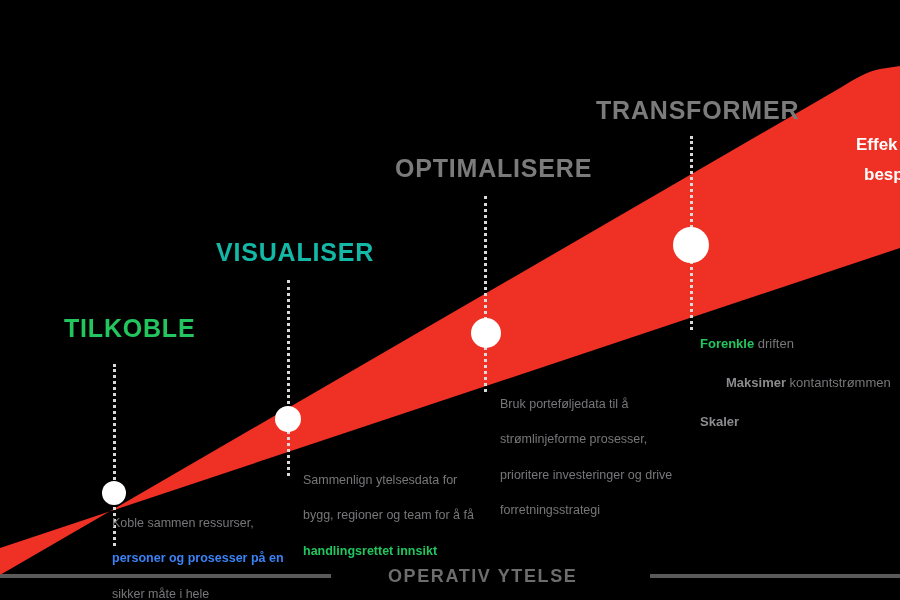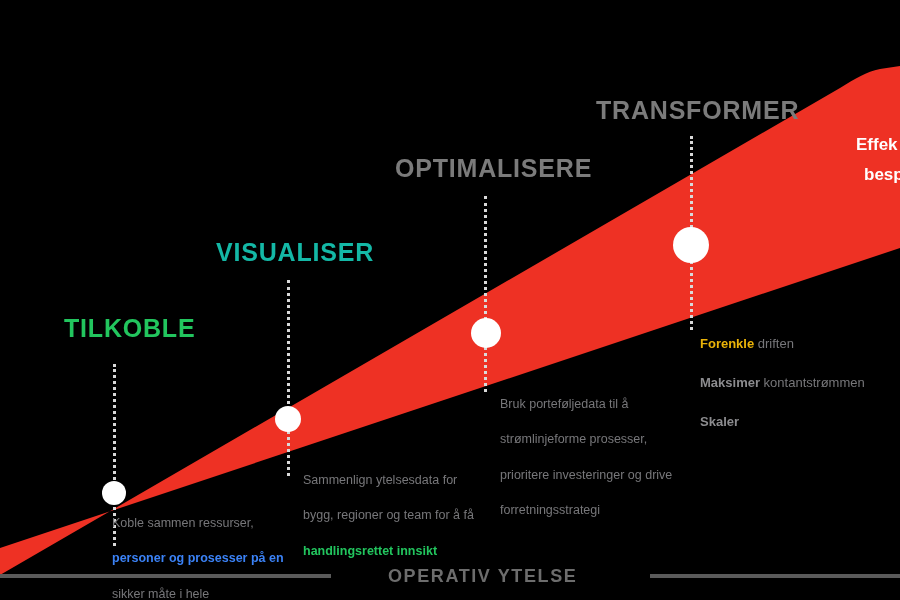--- a/index.html
+++ b/index.html
@@ -136,22 +136,22 @@
     <span>forretningsstrategi</span>
   </div>
 
   <div class="stage-heading" style="left: 596px; top: 98px; color: rgb(123, 123, 123);">TRANSFORMER</div>
 
   <div class="connector" style="left: 690px; top: 136px; height: 194px; border-left-color: rgb(217, 217, 217);"></div>
 
   <div class="milestone-dot" style="left: 673px; top: 227px; width: 36px; height: 36px; background: rgb(255, 255, 255);"></div>
 
   <div class="stage-desc list-style" style="left: 700px; top: 314px; width: 210px; color: rgb(119, 119, 122);">
-    <b style="color: #eab308;">Forenkle</b><span> driften</span><br>
-    <b style="color: rgb(140, 140, 143);">Maksimer</b><span> kontantstrømmen</span><br>
+    <b style="color: #22c55e;">Forenkle</b><span> driften</span><br>
+    <b style="color: rgb(140, 140, 143); margin-left: 26px;">Maksimer</b><span> kontantstrømmen</span><br>
     <b style="color: rgb(140, 140, 143);">Skaler</b>
   </div>
 
   <div class="outcome" style="left:856px; top:136px;">Effek</div>
 
   <div class="outcome" style="left:864px; top:166px;">besp</div>
 
   <div class="axis-rule" style="left: 0px; top: 574px; width: 331px; background: rgb(90, 90, 90);"></div>
 
   <div id="axis-label" style="left: 388px; top: 567px; color: rgb(109, 109, 109);">OPERATIV YTELSE</div>

